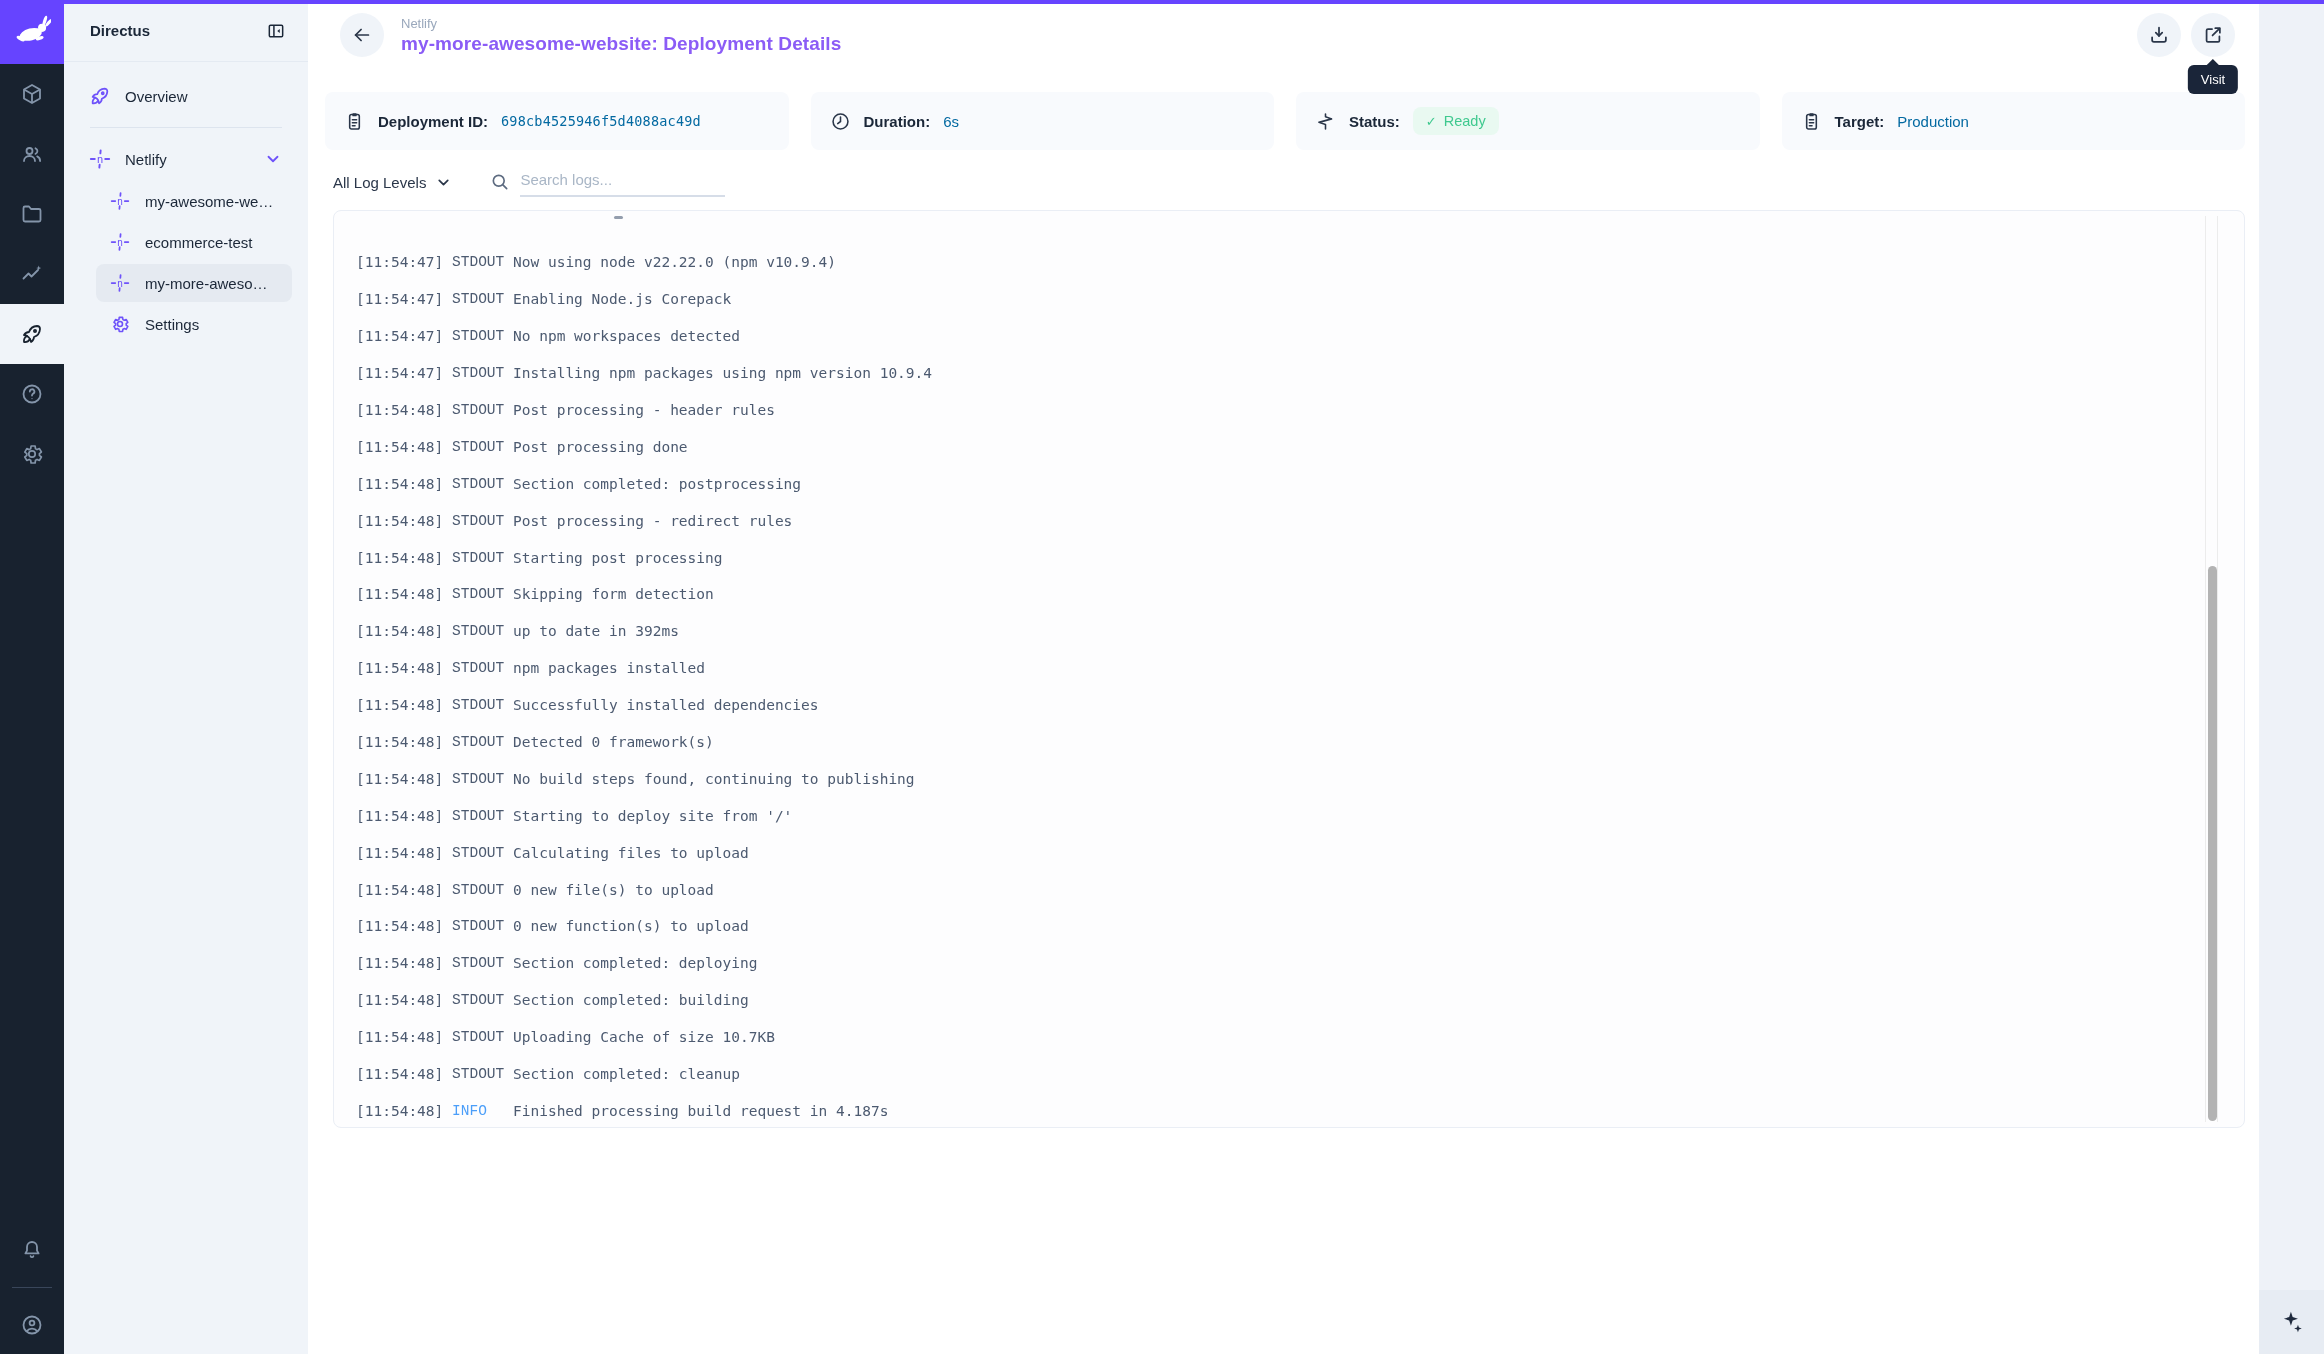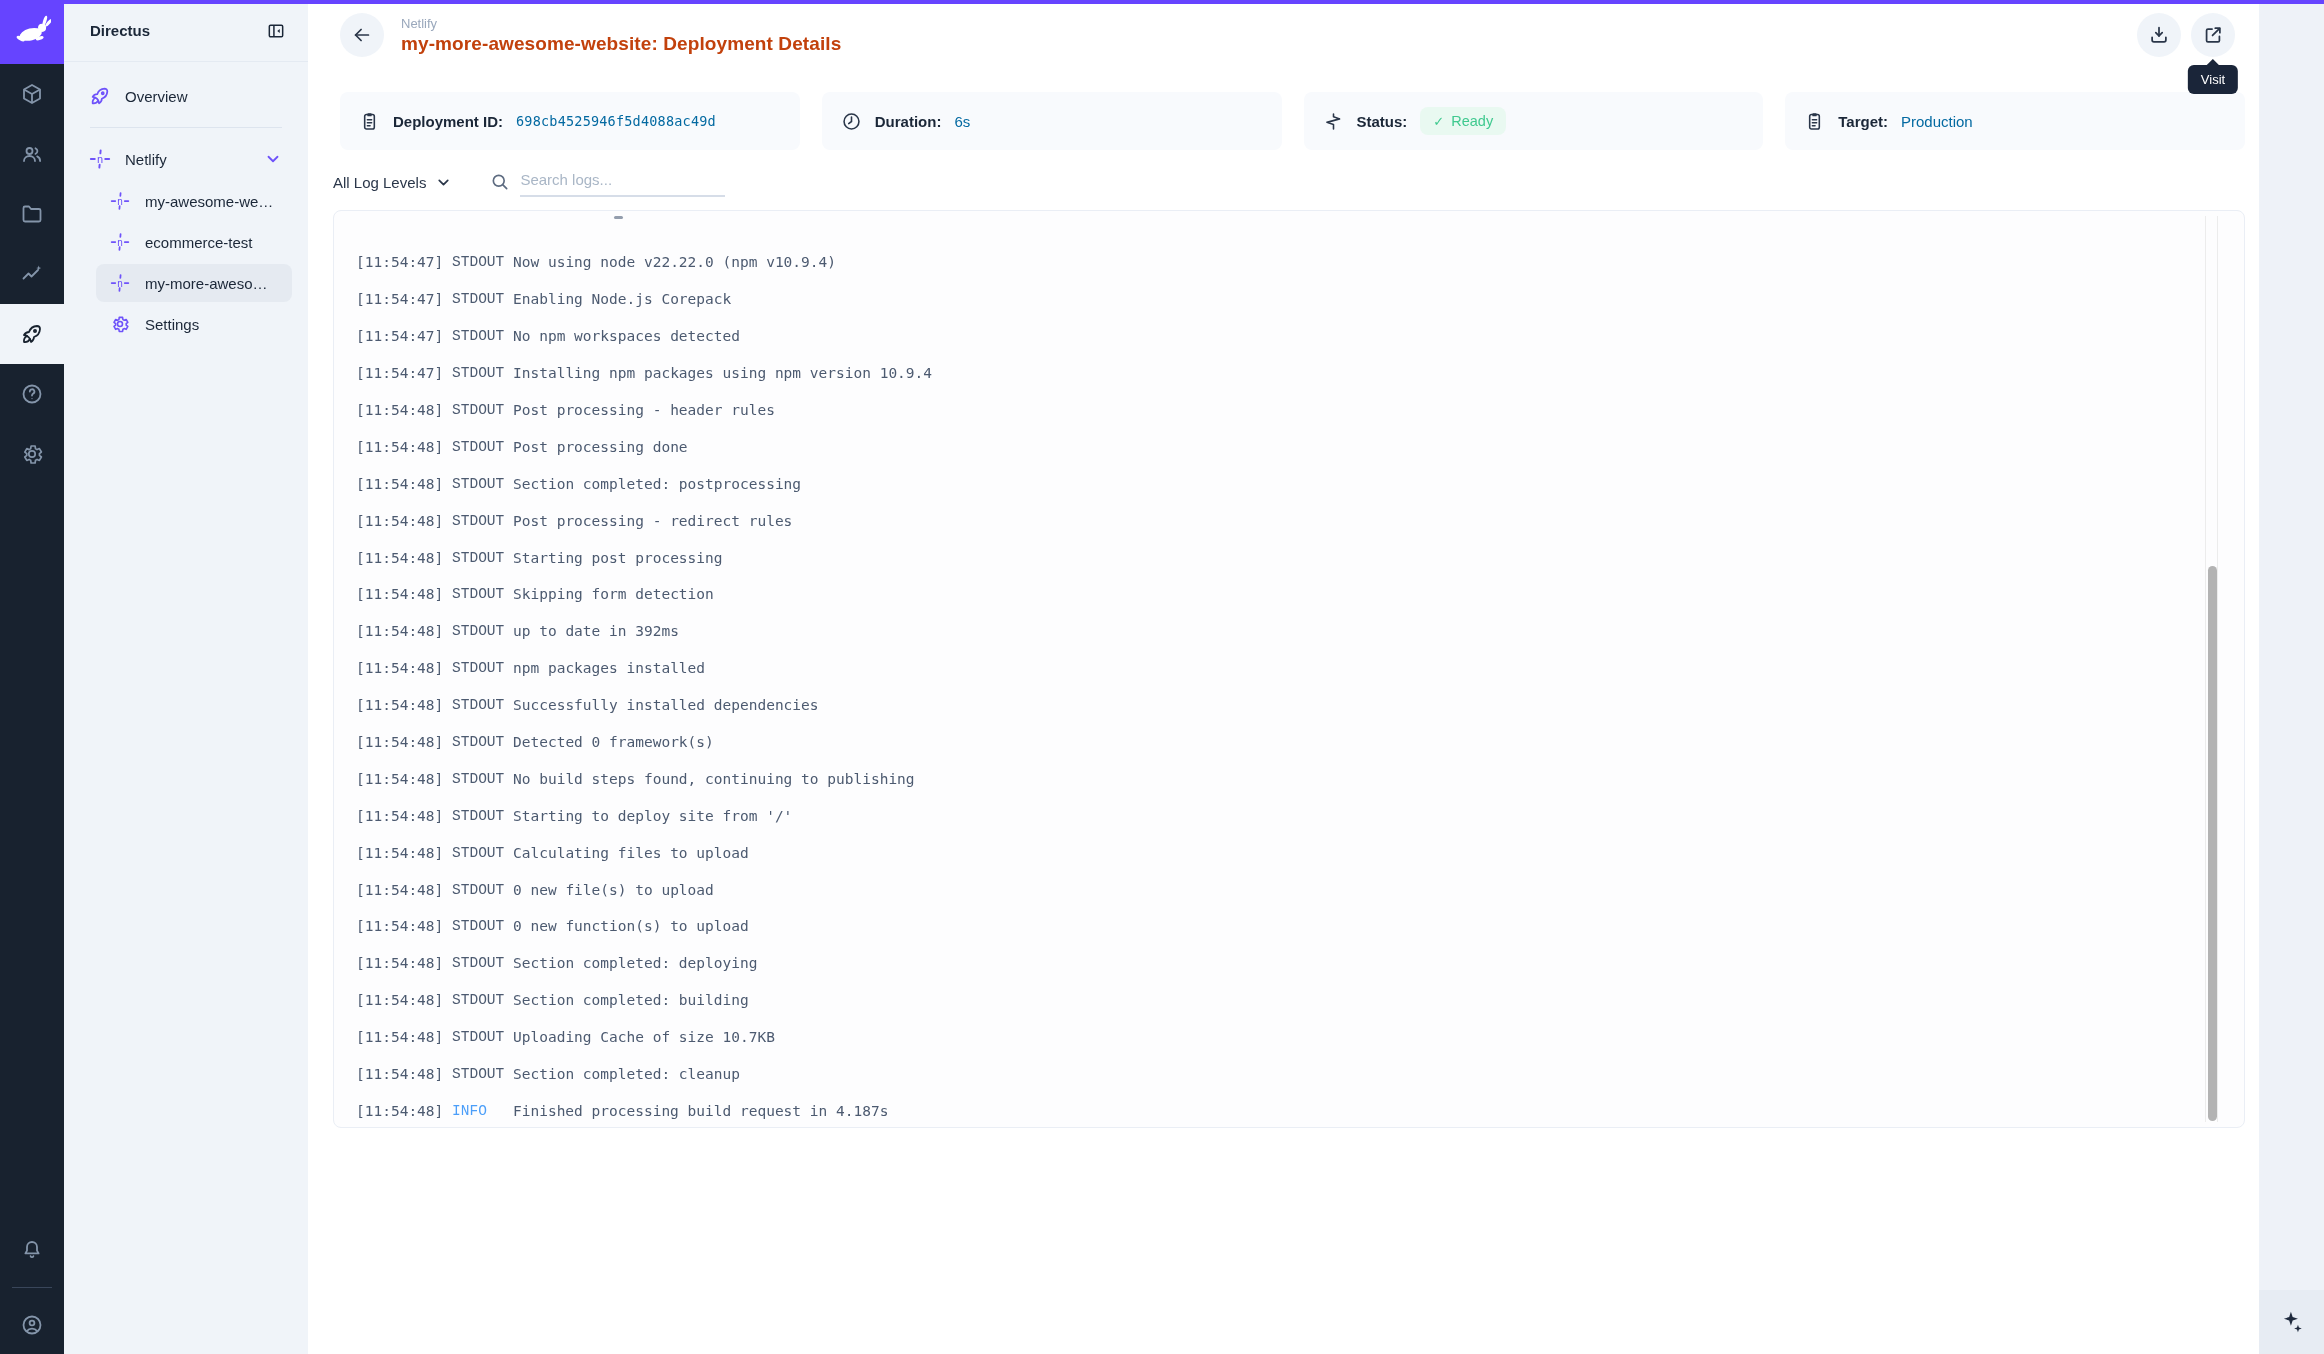--- a/index.html
+++ b/index.html
@@ -80,41 +80,41 @@
     display: flex; align-items: center; gap: 17px;
     padding: 4px 24px 0 32px;
   }
   .back-btn {
     width: 44px; height: 44px; border-radius: 50%；;
     border-radius: 50%; background: #f0f4f9; color: #2a3649;
     display: grid; place-items: center; cursor: pointer; flex-shrink: 0;
   }
   .title-block { display: flex; flex-direction: column; justify-content: center; }
   .breadcrumb { font-size: 13px; color: #9aa8bc; line-height: 16px; }
-  .page-title { font-size: 19px; font-weight: 700; color: #c2410c; line-height: 23px; letter-spacing: .1px; }
+  .page-title { font-size: 19px; font-weight: 700; color: #8b5cf6; line-height: 23px; letter-spacing: .1px; }
   .header-actions { margin-left: auto; display: flex; gap: 10px; }
   .action-wrap { position: relative; }
   .action-btn {
     width: 44px; height: 44px; border-radius: 50%;
     background: #f0f4f9; color: #2a3649;
     display: grid; place-items: center; cursor: pointer;
   }
   .tooltip {
     position: absolute; top: 52px; left: 50%; transform: translateX(-50%);
     background: #1a2539; color: #fff; font-size: 13px;
     padding: 7px 13px; border-radius: 6px; white-space: nowrap; z-index: 40;
   }
   .tooltip::before {
     content: ""; position: absolute; top: -4px; left: 50%;
     width: 10px; height: 10px; background: #1a2539;
     transform: translateX(-50%) rotate(45deg);
   }
 
   
-  .cards-row { display: flex; gap: 22px; padding: 26px 14px 0 32px; }
+  .cards-row { display: flex; gap: 22px; padding: 26px 14px 0 17px; }
   .info-card {
     flex: 1; height: 58px; background: #f8fafd; border-radius: 8px;
     display: flex; align-items: center; gap: 13px; padding: 0 19px;
     font-size: 15px;
   }
   .info-card .card-icon { color: #2a3649; display: grid; place-items: center; flex-shrink: 0; }
   .card-label { font-weight: 700; color: #1b2738; }
   .card-value { color: #0369a1; }
   .card-value.mono { font-family: "DejaVu Sans Mono", monospace; font-size: 13.5px; letter-spacing: .2px; }
   .status-badge {

